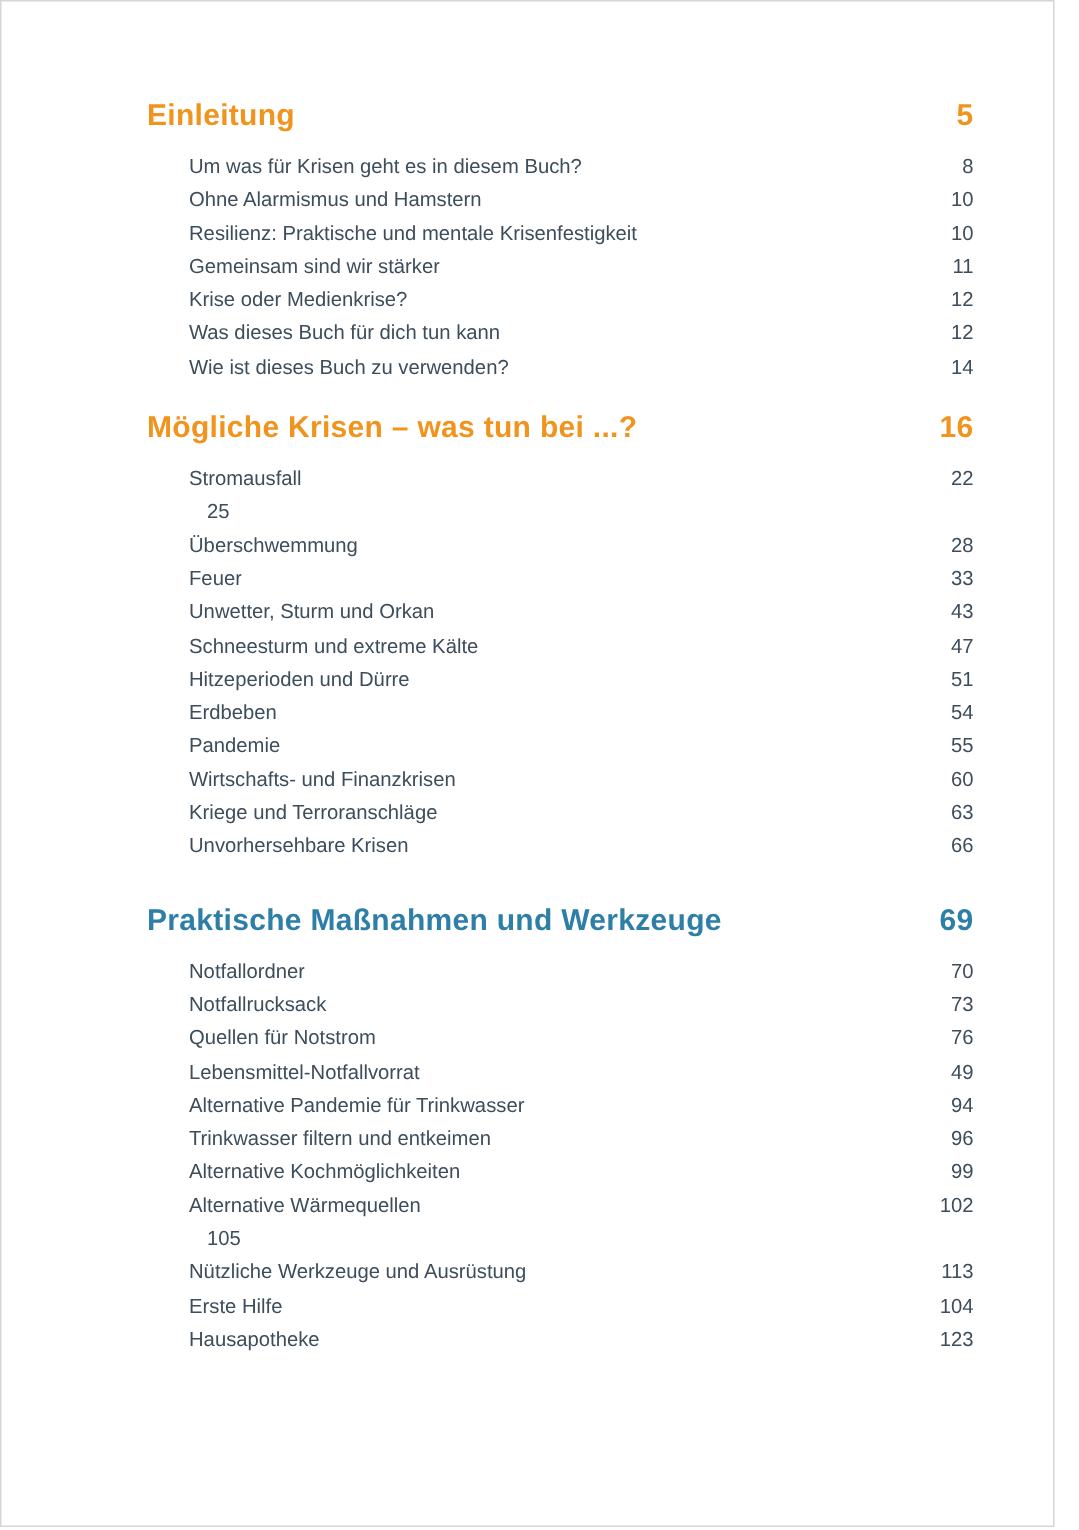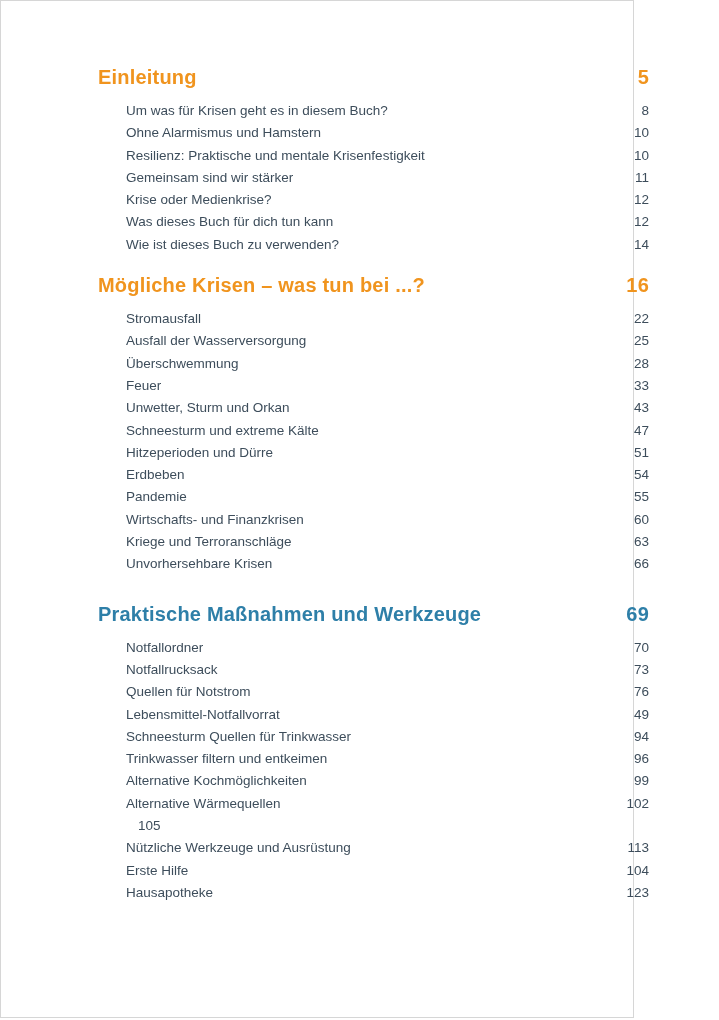--- a/index.html
+++ b/index.html
@@ -8,21 +8,21 @@
     background: #ffffff;
   }
   body {
     width: 719px;
     height: 1020px;
     overflow: hidden;
     font-family: "Liberation Sans", sans-serif;
   }
   .page {
     position: relative;
-    width: 634px;
+    width: 703px;
     height: 1018px;
     box-sizing: border-box;
     border: 1px solid var(--border, #d6d6d6);
     background: #ffffff;
   }
   .toc {
     position: absolute;
     left: 97px;
     top: 62px;
     width: 551px;
@@ -107,21 +107,20 @@
         <div class="section-head orange">
           <span class="head-title">Mögliche Krisen – was tun bei ...?</span>
           <span class="head-page">16</span>
         </div>
         <div class="items">
           <div class="row">
             <span class="label">Stromausfall</span>
             <span class="pagenum">22</span>
           </div>
           <div class="row">
-            <span class="label">Ausfall der Wasserversorgung</span>
             <span class="pagenum">25</span>
           </div>
           <div class="row">
             <span class="label">Überschwemmung</span>
             <span class="pagenum">28</span>
           </div>
           <div class="row">
             <span class="label">Feuer</span>
             <span class="pagenum">33</span>
           </div>
@@ -175,21 +174,21 @@
           </div>
           <div class="row">
             <span class="label">Quellen für Notstrom</span>
             <span class="pagenum">76</span>
           </div>
           <div class="row">
             <span class="label">Lebensmittel-Notfallvorrat</span>
             <span class="pagenum">49</span>
           </div>
           <div class="row">
-            <span class="label">Schneesturm Quellen für Trinkwasser</span>
+            <span class="label">Alternative Pandemie für Trinkwasser</span>
             <span class="pagenum">94</span>
           </div>
           <div class="row">
             <span class="label">Trinkwasser filtern und entkeimen</span>
             <span class="pagenum">96</span>
           </div>
           <div class="row">
             <span class="label">Alternative Kochmöglichkeiten</span>
             <span class="pagenum">99</span>
           </div>

